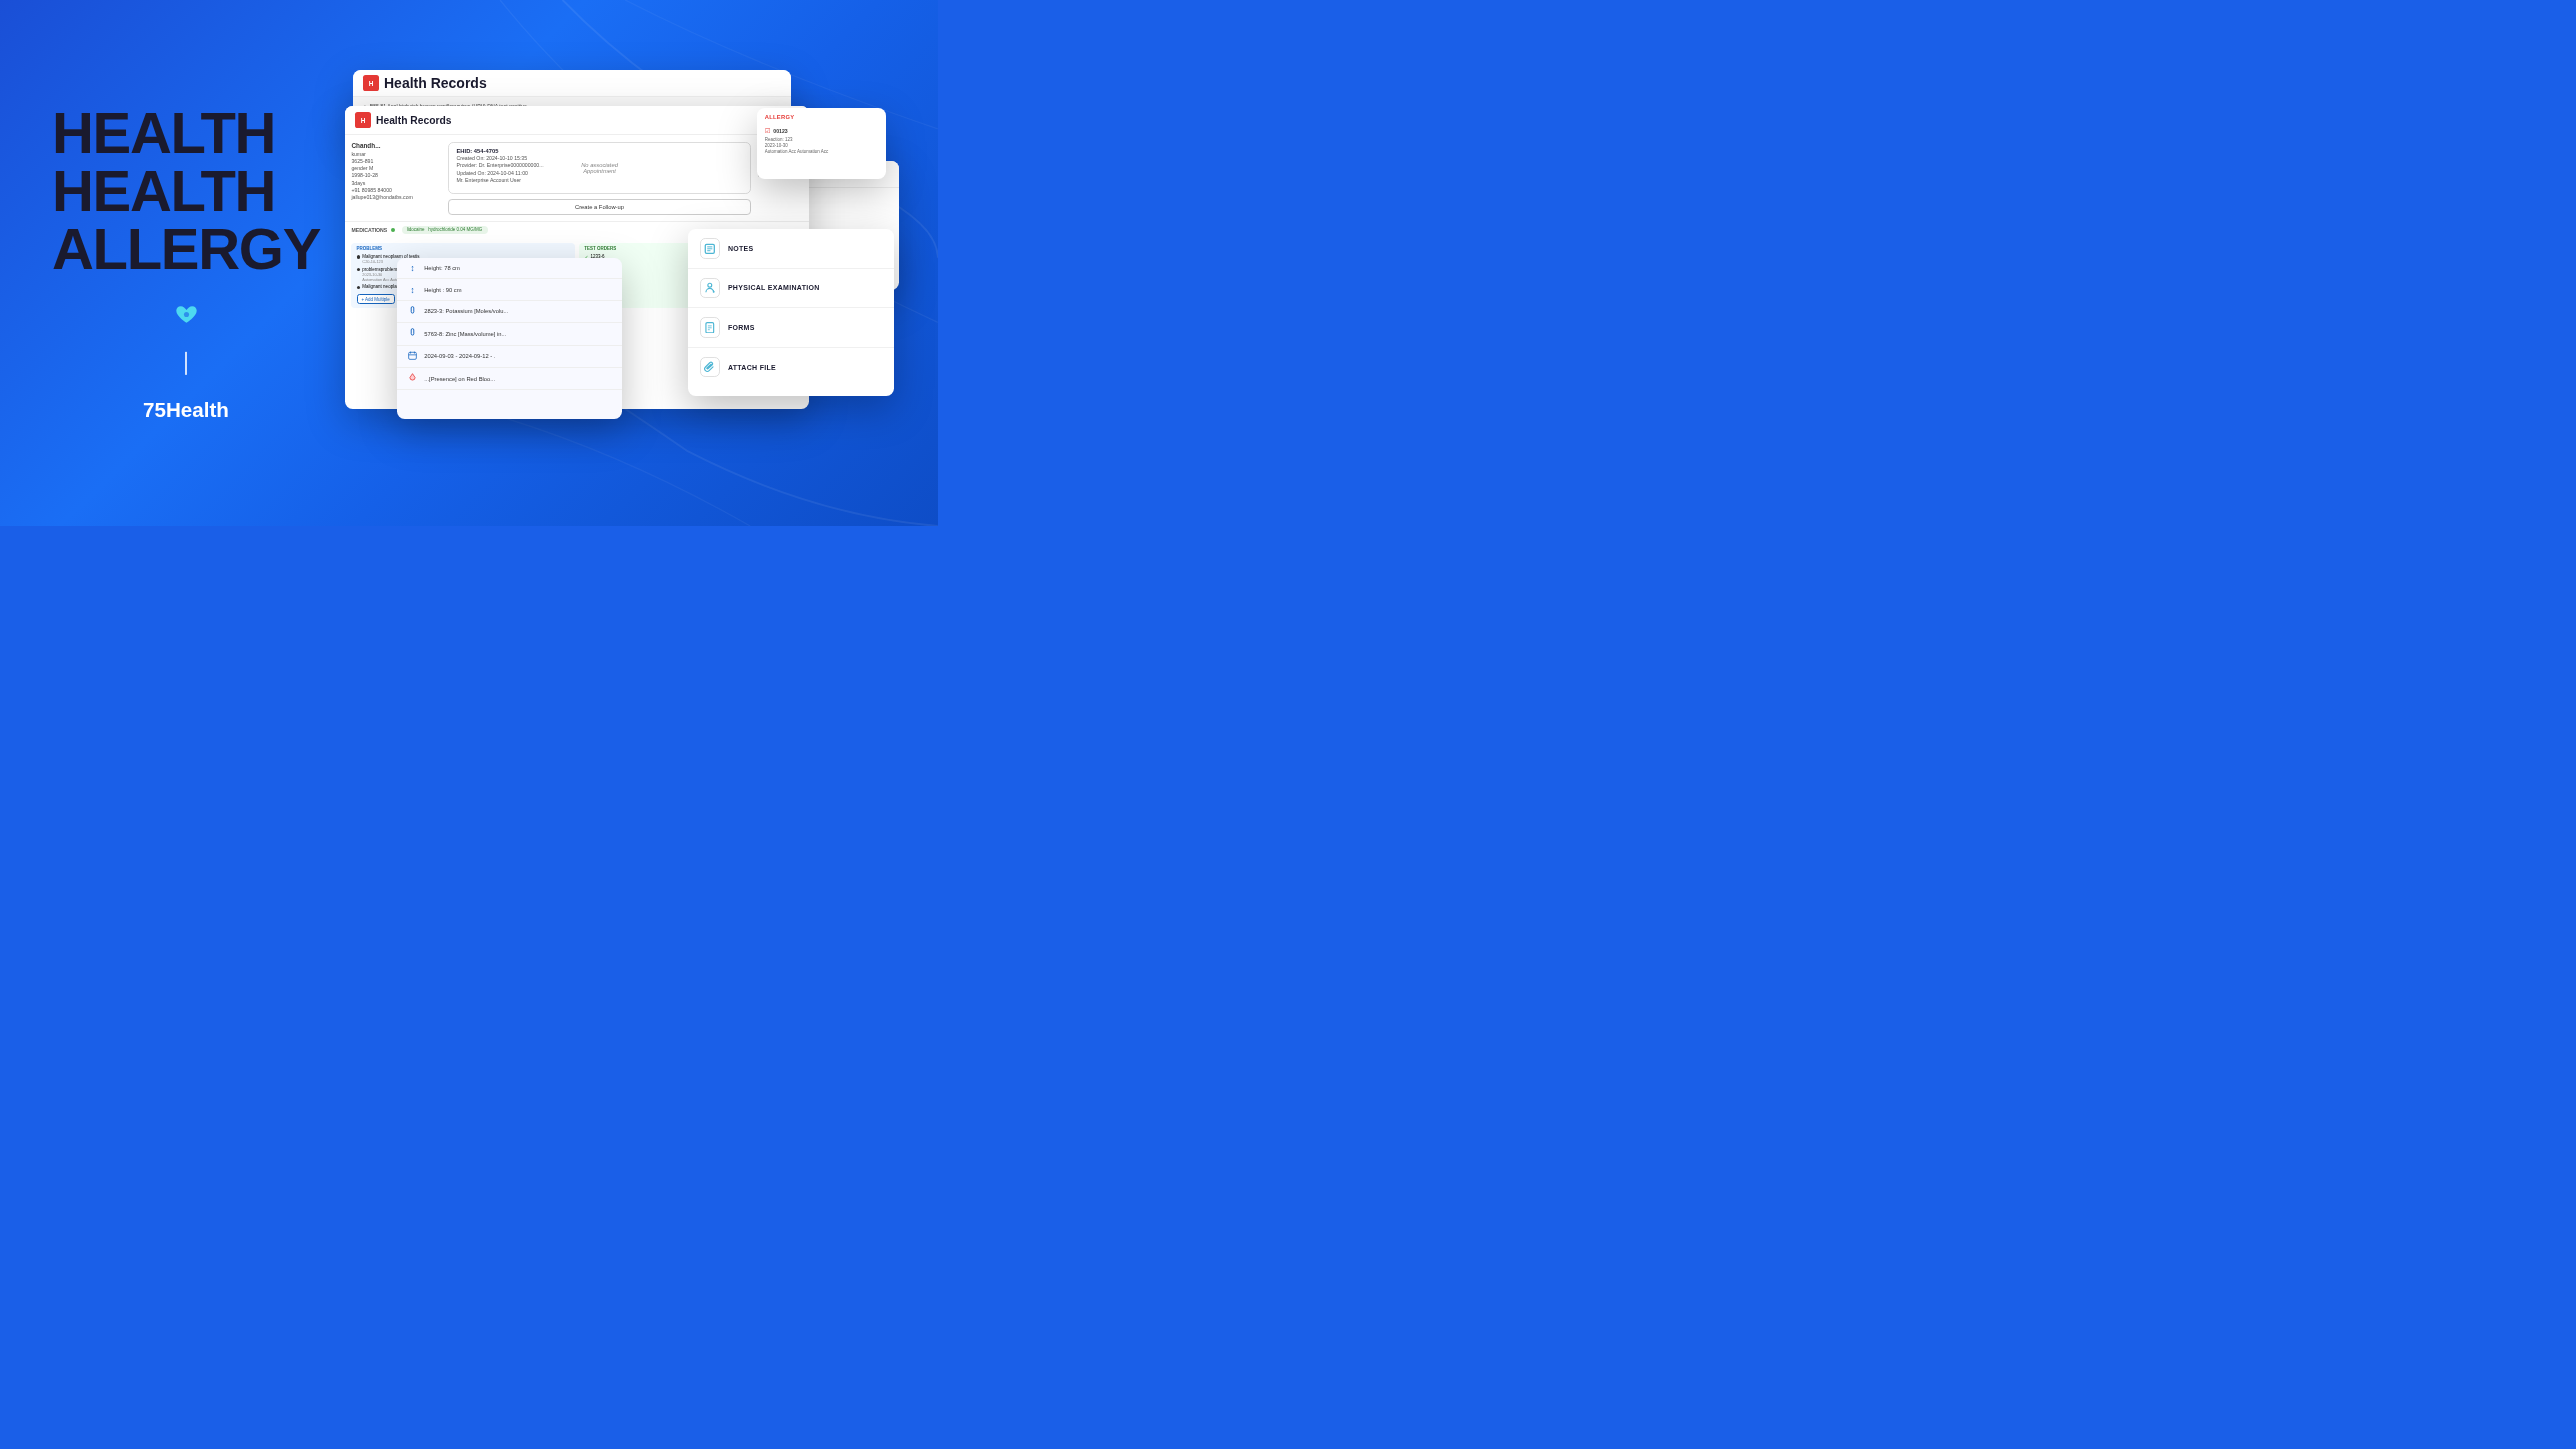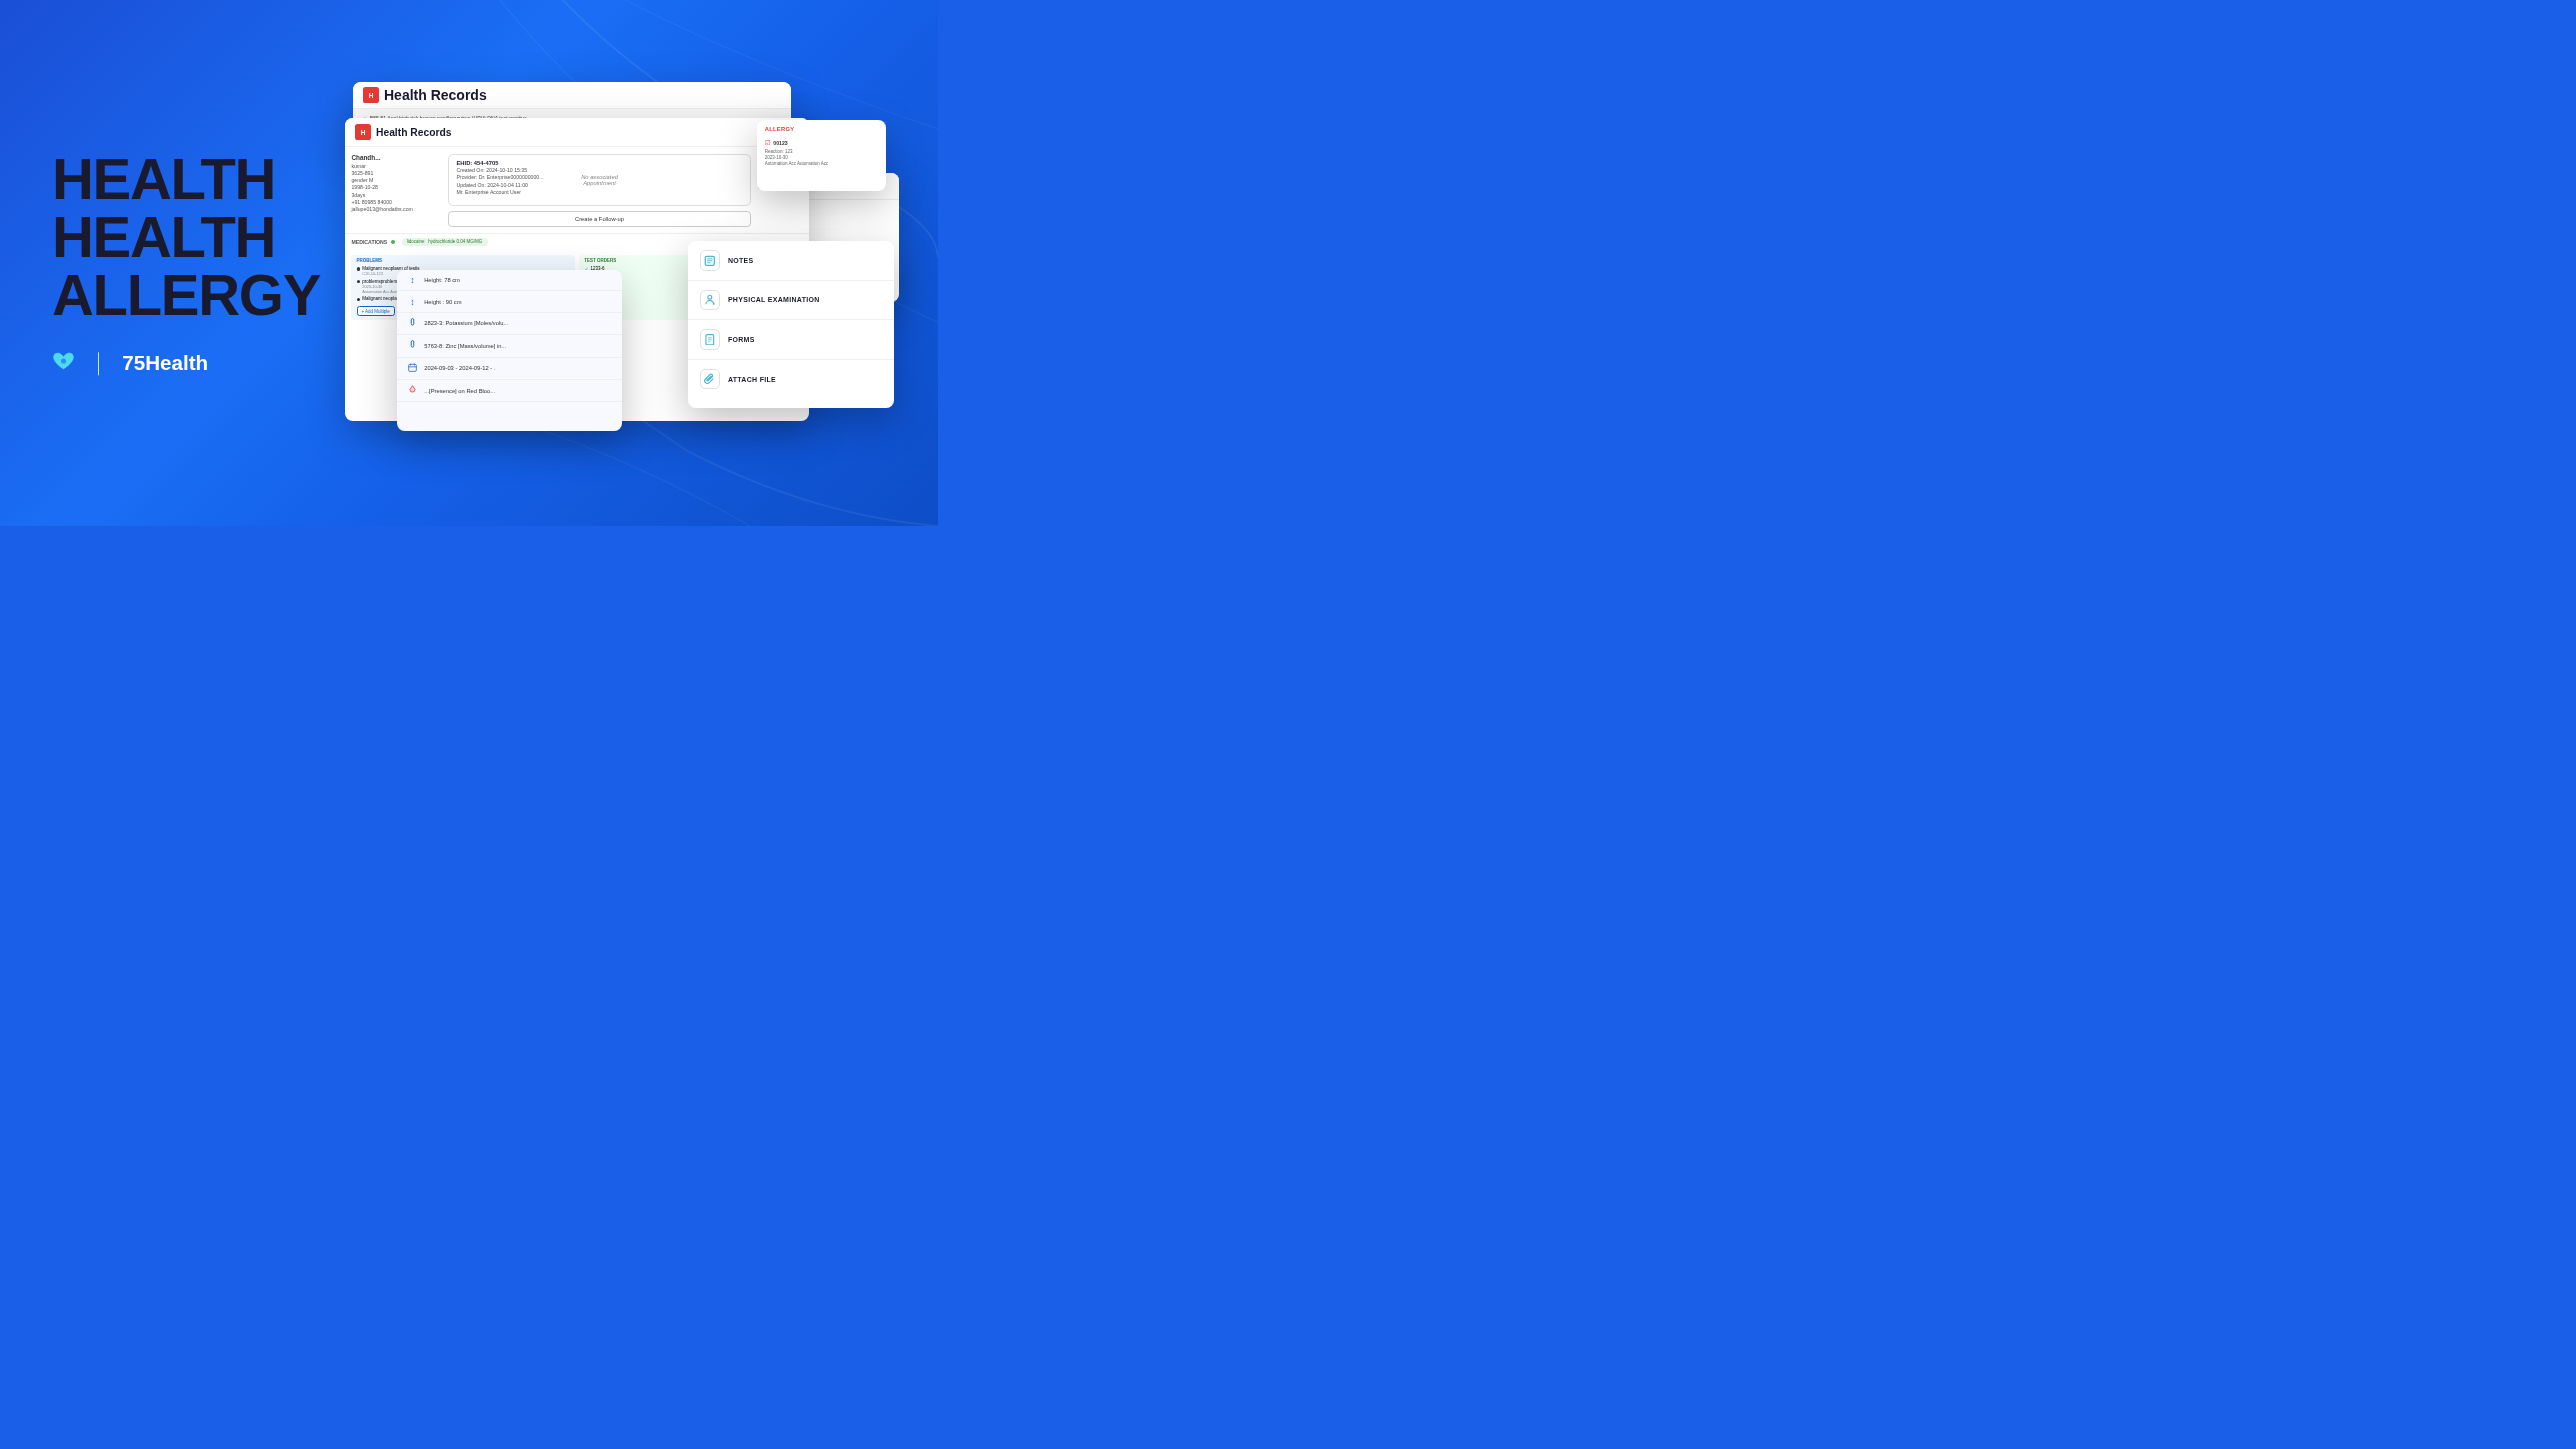--- a/index.html
+++ b/index.html
@@ -56,20 +56,21 @@
       line-height: 1.0;
       letter-spacing: -1.3px;
       margin-bottom: 27px;
     }
 
     .logo-row {
       display: flex;
       align-items: center;
       gap: 23px;
       margin-top: 6px;
+      flex-direction: column;
     }
 
     .logo-icon {
       color: #4dd9f0;
       font-size: 20.6px;
     }
 
     .logo-divider {
       width: 1.3px;
       height: 23px;
@@ -98,21 +99,21 @@
       opacity: 0.8;
     }
 
     .sparkle-1 { width: 2.6px; height: 18px; top: 0; left: 5.2px; transform: rotate(-30deg); }
     .sparkle-2 { width: 2.6px; height: 13px; top: 13px; left: 19.3px; transform: rotate(20deg); }
 
     
     .screenshots-area {
       position: absolute;
       right: 0;
-      top: 12px;
+      top: 0;
       width: 580px;
       height: 100%;
     }
 
     
     .card {
       position: absolute;
       background: white;
       border-radius: 7.7px;
       box-shadow: 0 13px 39px rgba(0,0,0,0.25);

